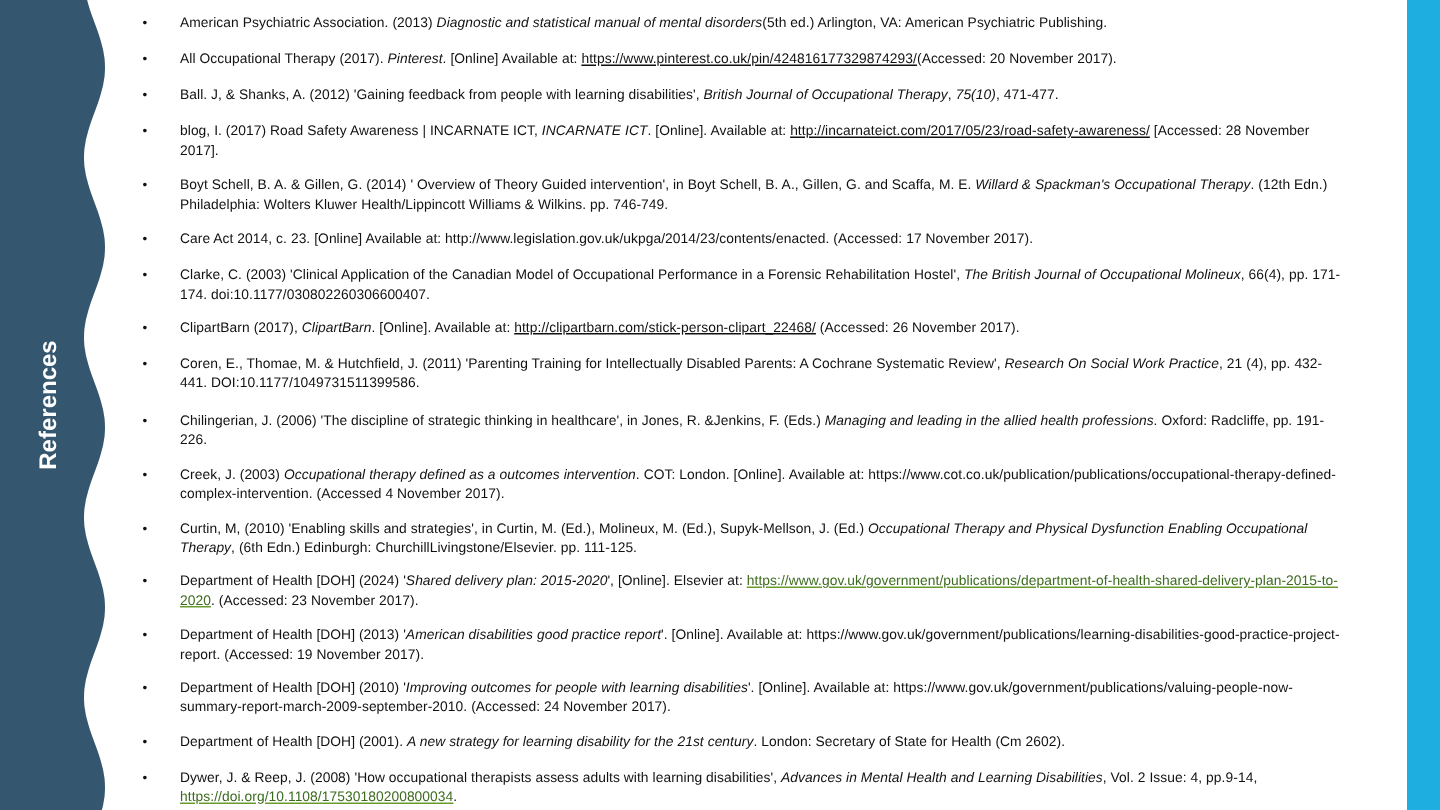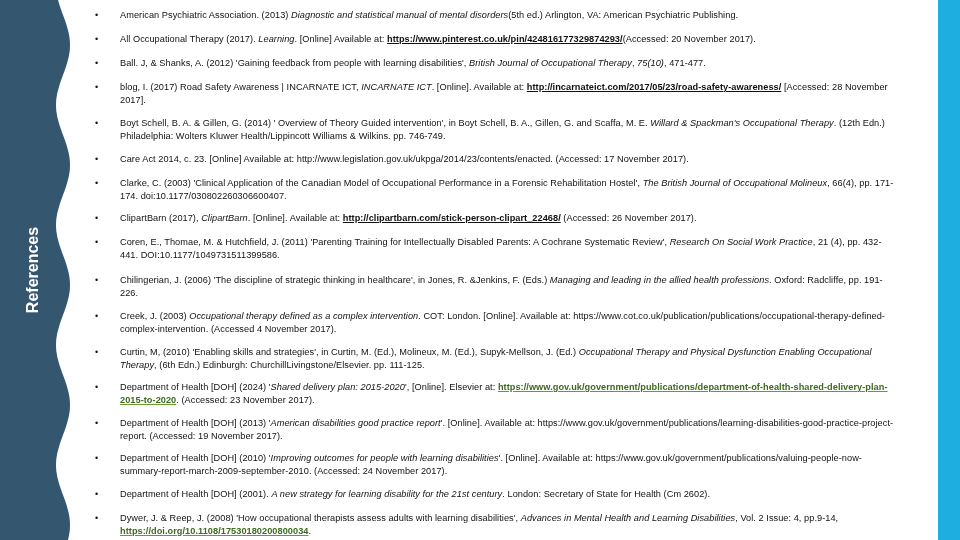--- a/index.html
+++ b/index.html
@@ -25,21 +25,21 @@
     position: absolute; left: 95px; width: 800px;
     font-size: 9.2px; line-height: 12.5px; color: #111111;
     letter-spacing: 0.05px;
   }
   .ref .bullet {
     position: absolute; left: 0; top: 0; width: 22px;
     font-size: 9px;
   }
   .ref .body { display: block; margin-left: 25px; }
   .ref i { font-style: italic; }
-  .ref .link { color: #111111; text-decoration: underline; font-weight: bold; }
+  .ref .link { color: #111111; text-decoration: underline; }
   .ref .link.green { color: #3c6b1e; text-decoration: underline; text-decoration-color: #6a9a2c; }
 </style>
 </head>
 <body>
 
 <div class="left-band">
   <svg width="80" height="540" viewBox="0 0 80 540">
     <path id="wave-path" d="M0,0 L58.1,0 L58.9,3 L59.8,6 L60.8,9 L61.9,12 L63.0,15 L64.1,18 L65.2,21 L66.2,24 L67.1,27 L67.9,30 L68.7,33 L69.2,36 L69.7,39 L69.9,42 L70.0,45 L69.9,48 L69.7,51 L69.2,54 L68.7,57 L67.9,60 L67.1,63 L66.2,66 L65.2,69 L64.1,72 L63.0,75 L61.9,78 L60.8,81 L59.8,84 L58.9,87 L58.1,90 L57.3,93 L56.8,96 L56.3,99 L56.1,102 L56.0,105 L56.1,108 L56.3,111 L56.8,114 L57.3,117 L58.1,120 L58.9,123 L59.8,126 L60.8,129 L61.9,132 L63.0,135 L64.1,138 L65.2,141 L66.2,144 L67.1,147 L67.9,150 L68.7,153 L69.2,156 L69.7,159 L69.9,162 L70.0,165 L69.9,168 L69.7,171 L69.2,174 L68.7,177 L67.9,180 L67.1,183 L66.2,186 L65.2,189 L64.1,192 L63.0,195 L61.9,198 L60.8,201 L59.8,204 L58.9,207 L58.1,210 L57.3,213 L56.8,216 L56.3,219 L56.1,222 L56.0,225 L56.1,228 L56.3,231 L56.8,234 L57.3,237 L58.1,240 L58.9,243 L59.8,246 L60.8,249 L61.9,252 L63.0,255 L64.1,258 L65.2,261 L66.2,264 L67.1,267 L67.9,270 L68.7,273 L69.2,276 L69.7,279 L69.9,282 L70.0,285 L69.9,288 L69.7,291 L69.2,294 L68.7,297 L67.9,300 L67.1,303 L66.2,306 L65.2,309 L64.1,312 L63.0,315 L61.9,318 L60.8,321 L59.8,324 L58.9,327 L58.1,330 L57.3,333 L56.8,336 L56.3,339 L56.1,342 L56.0,345 L56.1,348 L56.3,351 L56.8,354 L57.3,357 L58.1,360 L58.9,363 L59.8,366 L60.8,369 L61.9,372 L63.0,375 L64.1,378 L65.2,381 L66.2,384 L67.1,387 L67.9,390 L68.7,393 L69.2,396 L69.7,399 L69.9,402 L70.0,405 L69.9,408 L69.7,411 L69.2,414 L68.7,417 L67.9,420 L67.1,423 L66.2,426 L65.2,429 L64.1,432 L63.0,435 L61.9,438 L60.8,441 L59.8,444 L58.9,447 L58.1,450 L57.3,453 L56.8,456 L56.3,459 L56.1,462 L56.0,465 L56.1,468 L56.3,471 L56.8,474 L57.3,477 L58.1,480 L58.9,483 L59.8,486 L60.8,489 L61.9,492 L63.0,495 L64.1,498 L65.2,501 L66.2,504 L67.1,507 L67.9,510 L68.7,513 L69.2,516 L69.7,519 L69.9,522 L70.0,525 L69.9,528 L69.7,531 L69.2,534 L68.7,537 L67.9,540 L0,540 Z" fill="#34566f"></path>
   </svg>
   <div class="side-title">References</div>
@@ -47,21 +47,21 @@
 
 <div class="right-band" style="background: rgb(31, 174, 224);"></div>
 
 <div class="refs" id="refs">
     <div class="ref" style="top: 9px;">
       <span class="bullet">•</span>
       <span class="body"><span>American Psychiatric Association. (2013) </span><i>Diagnostic and statistical manual of mental disorders</i><span>(5th ed.) Arlington, VA: American Psychiatric Publishing.</span></span>
     </div>
     <div class="ref" style="top: 33px;">
       <span class="bullet">•</span>
-      <span class="body"><span>All Occupational Therapy (2017). </span><i>Learning</i><span>. [Online] Available at: </span><a class="link">https://www.pinterest.co.uk/pin/424816177329874293/</a><span>(Accessed: 20 November 2017).</span></span>
+      <span class="body"><span>All Occupational Therapy (2017). </span><i>Pinterest</i><span>. [Online] Available at: </span><a class="link">https://www.pinterest.co.uk/pin/424816177329874293/</a><span>(Accessed: 20 November 2017).</span></span>
     </div>
     <div class="ref" style="top: 57px;">
       <span class="bullet">•</span>
       <span class="body"><span>Ball. J, &amp; Shanks, A. (2012) 'Gaining feedback from people with learning disabilities', </span><i>British Journal of Occupational Therapy</i><span>, </span><i>75(10)</i><span>, 471-477.</span></span>
     </div>
     <div class="ref" style="top: 81px;">
       <span class="bullet">•</span>
       <span class="body"><span>blog, I. (2017) Road Safety Awareness | INCARNATE ICT, </span><i>INCARNATE ICT</i><span>. [Online].  Available at: </span><a class="link">http://incarnateict.com/2017/05/23/road-safety-awareness/</a><span> [Accessed: 28 November 2017].</span></span>
     </div>
     <div class="ref" style="top: 117px;">
@@ -83,21 +83,21 @@
     <div class="ref" style="top: 236px;">
       <span class="bullet">•</span>
       <span class="body"><span>Coren, E., Thomae, M. &amp; Hutchfield, J. (2011) 'Parenting Training for Intellectually Disabled Parents: A Cochrane Systematic Review', </span><i>Research On Social Work Practice</i><span>, 21 (4), pp. 432-441. DOI:10.1177/1049731511399586.</span></span>
     </div>
     <div class="ref" style="top: 274px;">
       <span class="bullet">•</span>
       <span class="body"><span>Chilingerian, J. (2006) 'The discipline of strategic thinking in healthcare',  in Jones, R. &amp;Jenkins, F. (Eds.) </span><i>Managing and  leading  in the allied health professions</i><span>. Oxford: Radcliffe, pp. 191-226.</span></span>
     </div>
     <div class="ref" style="top: 310px;">
       <span class="bullet">•</span>
-      <span class="body"><span>Creek, J. (2003) </span><i>Occupational therapy defined as a complex intervention</i><span>. COT: London. [Online].  Available at: https://www.cot.co.uk/publication/publications/occupational-therapy-defined-complex-intervention. (Accessed 4 November 2017).</span></span>
+      <span class="body"><span>Creek, J. (2003) </span><i>Occupational therapy defined as a outcomes intervention</i><span>. COT: London. [Online].  Available at: https://www.cot.co.uk/publication/publications/occupational-therapy-defined-complex-intervention. (Accessed 4 November 2017).</span></span>
     </div>
     <div class="ref" style="top: 346px;">
       <span class="bullet">•</span>
       <span class="body"><span>Curtin, M, (2010) 'Enabling skills  and strategies', in Curtin, M. (Ed.), Molineux, M. (Ed.), Supyk-Mellson, J. (Ed.) </span><i>Occupational Therapy and Physical Dysfunction Enabling Occupational Therapy</i><span>, (6th Edn.) Edinburgh: ChurchillLivingstone/Elsevier. pp. 111-125.</span></span>
     </div>
     <div class="ref" style="top: 381px;">
       <span class="bullet">•</span>
       <span class="body"><span>Department of Health [DOH] (2024) '</span><i>Shared delivery plan: 2015-2020</i><span>', [Online]. Elsevier at: </span><a class="link green" style="color: rgb(60, 107, 30);">https://www.gov.uk/government/publications/department-of-health-shared-delivery-plan-2015-to-2020</a><span>. (Accessed: 23 November 2017).</span></span>
     </div>
     <div class="ref" style="top: 417px;">

